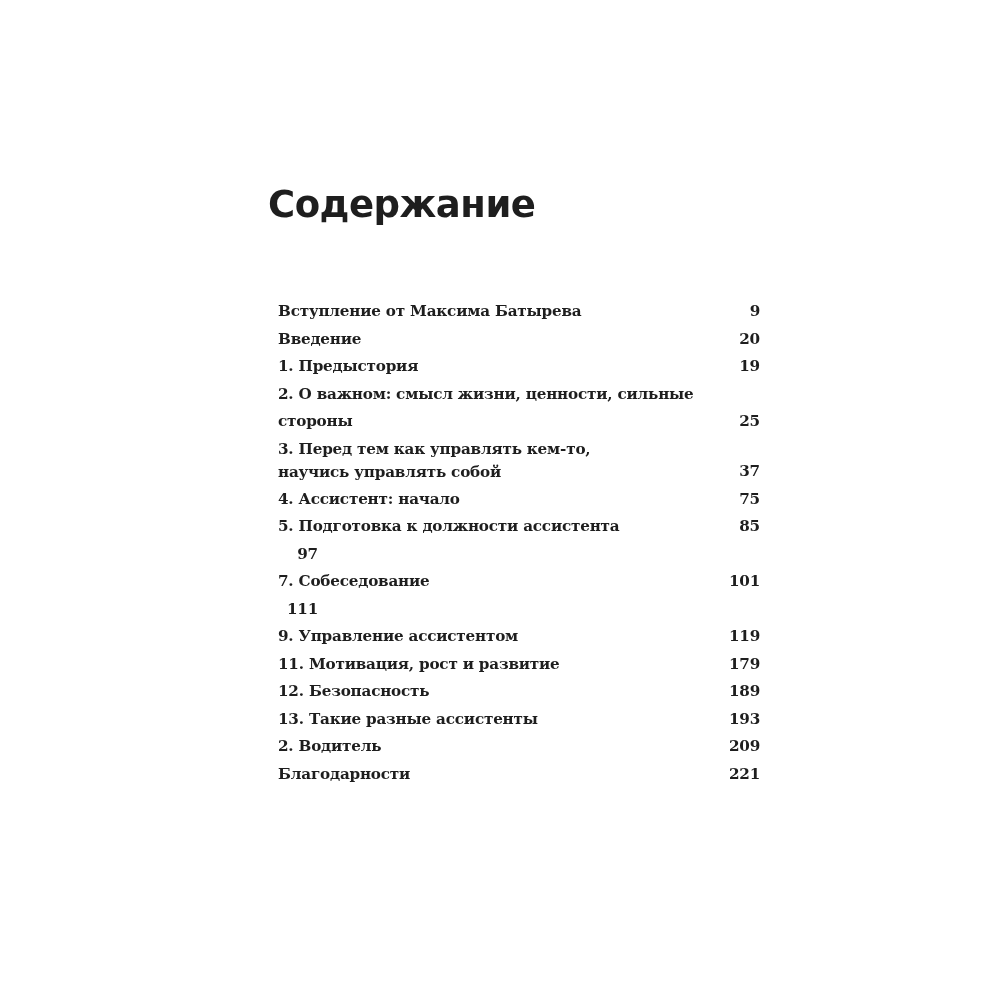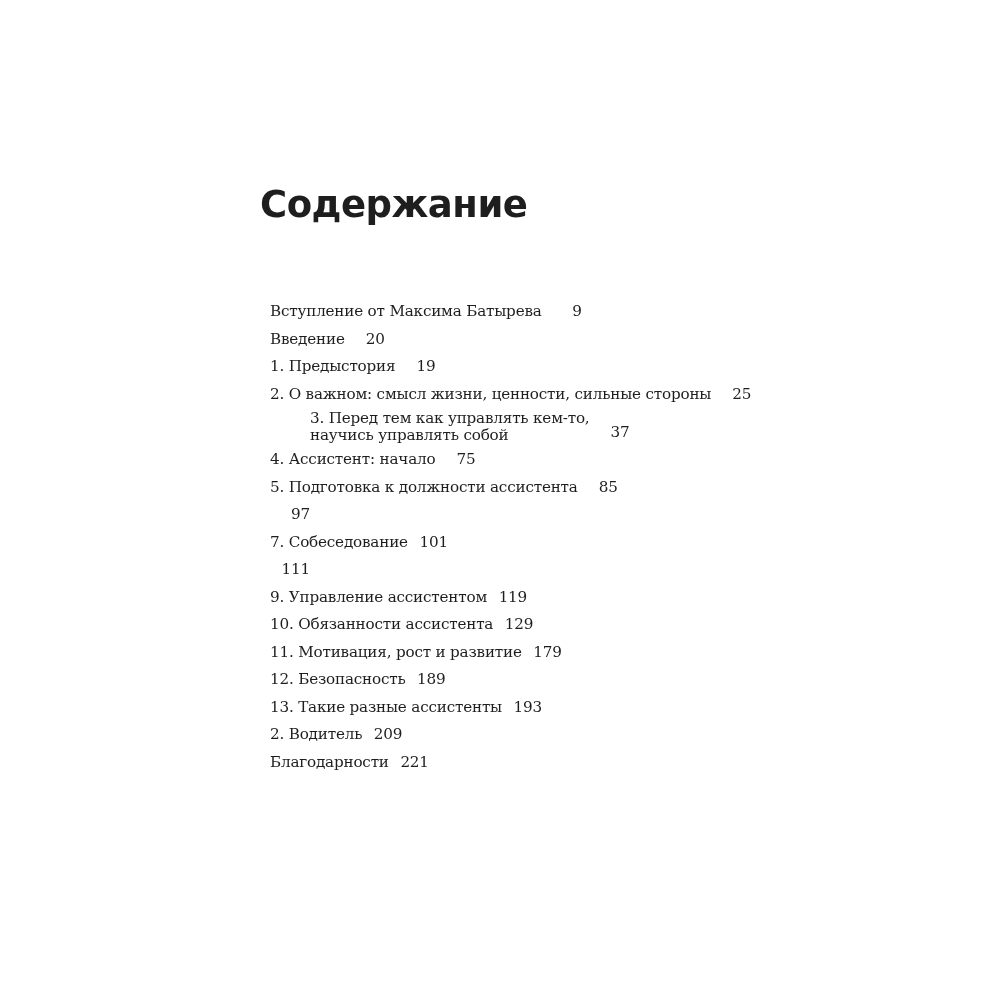--- a/index.html
+++ b/index.html
@@ -9,21 +9,21 @@
     }
     body {
       width: 1000px;
       height: 1000px;
       position: relative;
       overflow: hidden;
       color: #1c1c1c;
     }
     .page {
       position: absolute;
-      left: 4px; top: 0;
+      left: 12px; top: 0;
       width: 808px; height: 1000px;
       background: #ffffff;
       border-radius: 6px;
     }
     .title {
       position: absolute;
       left: 256px;
       top: 180px;
       margin: 0;
       font-family: "DejaVu Sans", sans-serif;
@@ -41,31 +41,32 @@
       margin: 0;
       padding: 0;
       list-style: none;
       font-family: "DejaVu Serif", serif;
       font-size: 15.2px;
       color: #1e1e1e;
     }
     .toc-row {
       display: flex;
       align-items: flex-end;
+      justify-content: space-between;
       line-height: 27.5px;
+      font-weight: bold;
     }
     .toc-label {
       white-space: pre-line;
       letter-spacing: -0.2px;
     }
     .toc-row.two-line .toc-label {
-      line-height: 17px;
+      line-height: 23px;
       padding-top: 2px;
       padding-bottom: 2px;
-      margin-left: 40px;
     }
     .toc-page {
       text-align: right;
       min-width: 40px;
       letter-spacing: -0.2px;
     }
   </style>
 </head>
 <body>
 
@@ -110,24 +111,20 @@
       <span class="toc-page">101</span>
     </li>
     <li class="toc-row">
       <span class="toc-page">111</span>
     </li>
     <li class="toc-row">
       <span class="toc-label">9. Управление ассистентом</span>
       <span class="toc-page">119</span>
     </li>
     <li class="toc-row">
-      <span class="toc-label">10. Обязанности ассистента</span>
-      <span class="toc-page">129</span>
-    </li>
-    <li class="toc-row">
       <span class="toc-label">11. Мотивация, рост и развитие</span>
       <span class="toc-page">179</span>
     </li>
     <li class="toc-row">
       <span class="toc-label">12. Безопасность</span>
       <span class="toc-page">189</span>
     </li>
     <li class="toc-row">
       <span class="toc-label">13. Такие разные ассистенты</span>
       <span class="toc-page">193</span>

